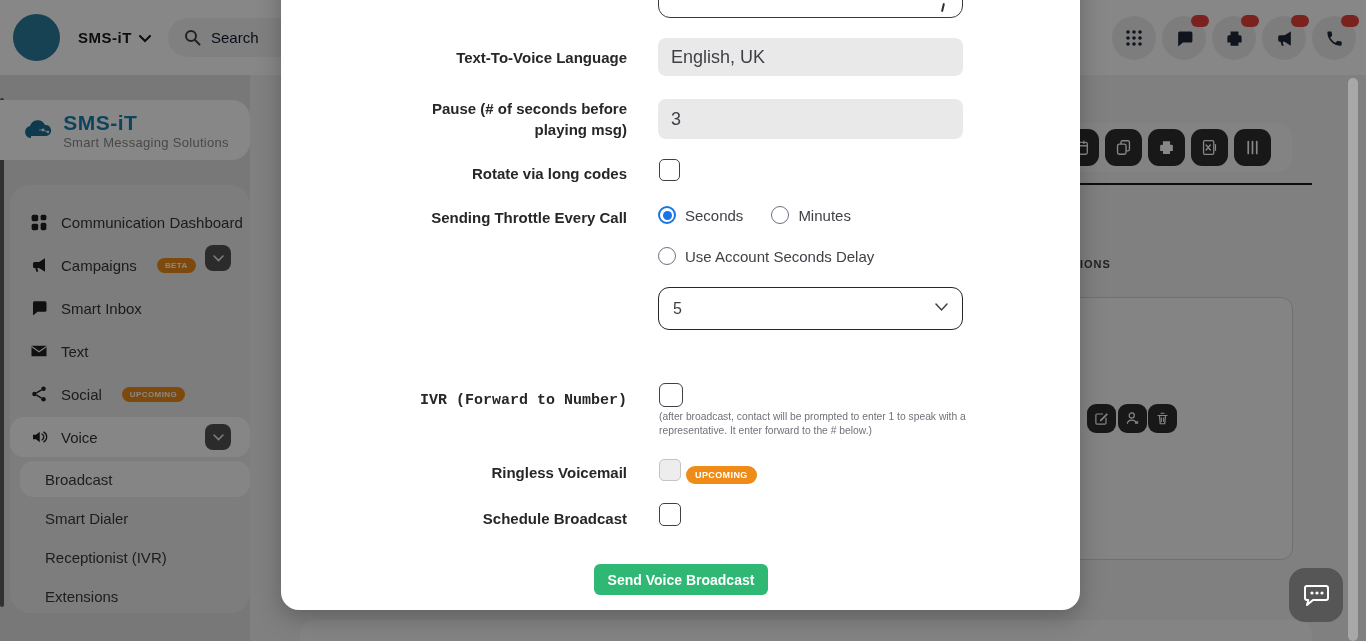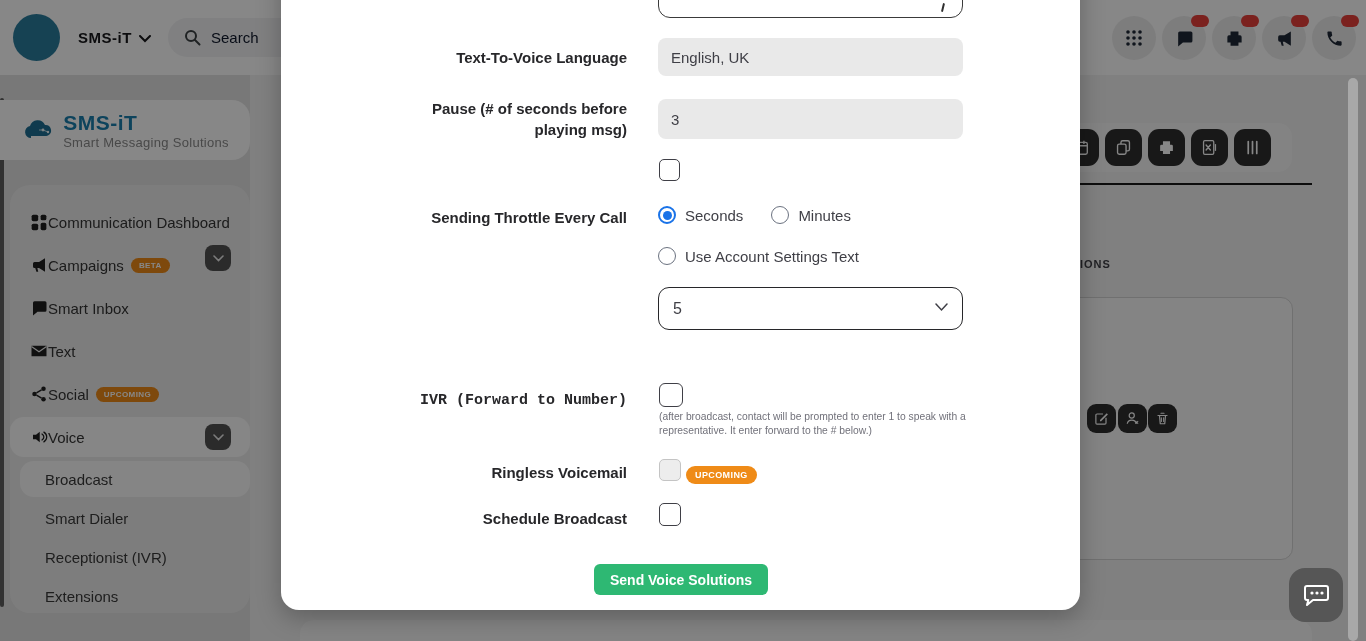--- a/index.html
+++ b/index.html
@@ -20,42 +20,42 @@
   .hicon svg { display:block; }
   .hbadge { position:absolute; top:-1px; right:-3px; width:18px; height:12px; border-radius:7px; background:#e8413c; }
   
   .sidebar { position:absolute; left:0; top:75px; width:250px; height:566px; background:#e2e2e2; }
   .side-scroll { position:absolute; left:0; top:23px; width:4px; height:509px; background:#5e5e5e; border-radius:2px; }
   .logo-card { position:absolute; left:0; top:25px; width:250px; height:60px; background:#ffffff; border-radius:0 18px 18px 0; display:flex; align-items:center; justify-content:center; gap:8px; }
   .logo-text { display:flex; flex-direction:column; line-height:1; }
   .logo-title { font-size:21px; font-weight:bold; color:#1a7fae; letter-spacing:.5px; }
   .logo-tag { font-size:13px; color:#8a8a8a; margin-top:3px; letter-spacing:.3px; }
   .nav-card { position:absolute; left:10px; top:110px; width:240px; height:428px; background:#ededed; border-radius:20px; overflow:hidden; }
-  .nav-item { position:absolute; left:0; width:240px; height:40px; display:flex; align-items:center; padding-left:20px; white-space:nowrap; overflow:hidden; }
+  .nav-item { position:absolute; left:0; width:240px; height:40px; display:flex; align-items:center; padding-left:20px; gap:13px; white-space:nowrap; overflow:hidden; }
   .nav-item .lbl { font-size:15px; font-weight:500; color:#353535; }
   .nav-item.sel { background:#fdfdfd; border-radius:14px; }
   .mini-badge { display:inline-block; margin-left:7px; background:#ef8b17; color:#fff; font-size:8px; font-weight:bold; letter-spacing:.4px; padding:3px 8px; border-radius:9px; }
   .chev-btn { position:absolute; width:26px; height:26px; border-radius:8px; background:#515151; color:#eaeaea; display:flex; align-items:center; justify-content:center; font-size:13px; }
   .sub-item { position:absolute; left:10px; width:230px; height:36px; display:flex; align-items:center; padding-left:25px; font-size:15px; font-weight:500; color:#3a3a3a; }
   .sub-item.sel { background:#fcfcfc; border-radius:14px; }
   
   .toolbar-card { position:absolute; left:900px; top:123px; width:392px; height:49px; background:#f8f8f8; border-radius:14px; }
   .tool-btn { position:absolute; top:129px; width:37px; height:37px; border-radius:11px; background:#2e2e2e; display:flex; align-items:center; justify-content:center; }
   .dark-line { position:absolute; left:900px; top:183px; width:412px; height:2px; background:#1a1a1a; }
   .col-header { position:absolute; left:1080px; top:258px; font-size:11px; font-weight:bold; letter-spacing:1px; color:#3f3f46; }
   .row-card { position:absolute; left:1000px; top:297px; width:293px; height:263px; background:#fafafa; border:1px solid #d4d4d4; border-radius:12px; }
   .act-btn { position:absolute; top:404px; width:29px; height:29px; border-radius:9px; background:#2e2e2e; display:flex; align-items:center; justify-content:center; }
   .bottom-card { position:absolute; left:300px; top:620px; width:1012px; height:40px; background:#fafafa; border-radius:14px 14px 0 0; }
   
   .overlay { position:absolute; inset:0; background:rgba(0,0,0,0.47); z-index:10; }
   
   .modal { position:absolute; left:281px; top:-60px; width:799px; height:670px; background:#ffffff; border-radius:18px; z-index:20; box-shadow:0 8px 24px rgba(0,0,0,.25); }
   .modal-inner { position:absolute; left:0; top:60px; right:0; bottom:0; }
   .m-label { position:absolute; left:0; width:346px; text-align:right; font-size:15px; font-weight:600; color:#27272a; line-height:21px; }
-  .m-input { position:absolute; left:377px; width:305px; background:#e9e9e9; border-radius:8px; color:#3f3f46; font-size:15px; display:flex; align-items:center; padding-left:13px; }
+  .m-input { position:absolute; left:377px; width:305px; background:#e9e9e9; border-radius:8px; color:#3f3f46; font-size:18px; display:flex; align-items:center; padding-left:13px; }
   .m-box { position:absolute; left:377px; width:305px; border:1.6px solid #3a3a3a; border-radius:12px; background:#fff; }
   .chk { position:absolute; left:378px; border:1.6px solid #3f3f46; border-radius:5px; background:#fff; }
   .chk.disabled { background:#ededed; border-color:#c4c4c4; }
   .radio-row { position:absolute; left:377px; display:flex; align-items:center; gap:9px; font-size:15px; color:#3f3f46; }
   .radio { width:18px; height:18px; border-radius:50%; border:1.6px solid #6b7280; background:#fff; flex:0 0 auto; }
   .radio.on { border:2px solid #1a73e8; display:flex; align-items:center; justify-content:center; }
   .radio.on::after { content:""; width:9px; height:9px; border-radius:50%; background:#1a73e8; }
   .radio-gap { width:10px; }
   .m-select { position:absolute; left:377px; width:305px; height:43px; border:1.6px solid #27272a; border-radius:11px; display:flex; align-items:center; padding-left:14px; font-size:16px; color:#3f3f46; }
   .m-select svg { position:absolute; right:14px; top:15px; }
@@ -296,33 +296,34 @@
 
       <div class="m-label" style="top:47px;">Text-To-Voice Language</div>
       <div class="m-input" style="top:38px; height:38px;">English, UK</div>
 
       <div class="m-label" style="top:98px;">
         <span>Pause (# of seconds before</span><br>
         <span>playing msg)</span>
       </div>
       <div class="m-input" style="top:99px; height:40px;">3</div>
 
+      <div class="m-label" style="top:163px;">Rotate via long codes</div>
       <div class="chk" style="top:159px; width:21px; height:22px;"></div>
 
       <div class="m-label" style="top:207px;">Sending Throttle Every Call</div>
       <div class="radio-row" style="top:206px;">
         <span class="radio on"></span>
         <span>Seconds</span>
         <span class="radio-gap"></span>
         <span class="radio"></span>
         <span>Minutes</span>
       </div>
       <div class="radio-row" style="top:247px;">
         <span class="radio"></span>
-        <span>Use Account Settings Text</span>
+        <span>Use Account Seconds Delay</span>
       </div>
       <div class="m-select" style="top:287px;">
         <span>5</span>
         <svg width="13" height="9" viewBox="0 0 13 9">
             <path d="M1 1l5.5 6L12 1" fill="none" stroke="#3f3f46" stroke-width="1.5" stroke-linecap="round"></path>
           </svg>
       </div>
 
       <div class="m-label" style="top:390px;font-family:Liberation Mono, monospace;">IVR (Forward to Number)</div>
       <div class="chk" style="top:383px; width:24px; height:24px; border-radius:6px;"></div>
@@ -331,21 +332,21 @@
         <span>representative. It enter forward to the # below.)</span>
       </div>
 
       <div class="m-label" style="top:462px;">Ringless Voicemail</div>
       <div class="chk disabled" style="top:459px; width:22px; height:22px;"></div>
       <div class="up-badge" style="left:405px; top:466px;">UPCOMING</div>
 
       <div class="m-label" style="top:508px;">Schedule Broadcast</div>
       <div class="chk" style="top:503px; width:22px; height:23px;"></div>
 
-      <button class="send-btn">Send Voice Solutions</button>
+      <button class="send-btn">Send Voice Broadcast</button>
     </div>
   </div>
 
   <div class="chat-widget">
     <svg width="30" height="28" viewBox="0 0 30 28">
         <path d="M6 5h19a2 2 0 012 2v10a2 2 0 01-2 2H12l-6 5 1.3-5H6a2 2 0 01-2-2V7a2 2 0 012-2z" fill="none" stroke="#fff" stroke-width="2" stroke-linejoin="round"></path>
         <g fill="#fff">
           <circle cx="11" cy="12" r="1.6"></circle>
           <circle cx="16" cy="12" r="1.6"></circle>
           <circle cx="21" cy="12" r="1.6"></circle>

